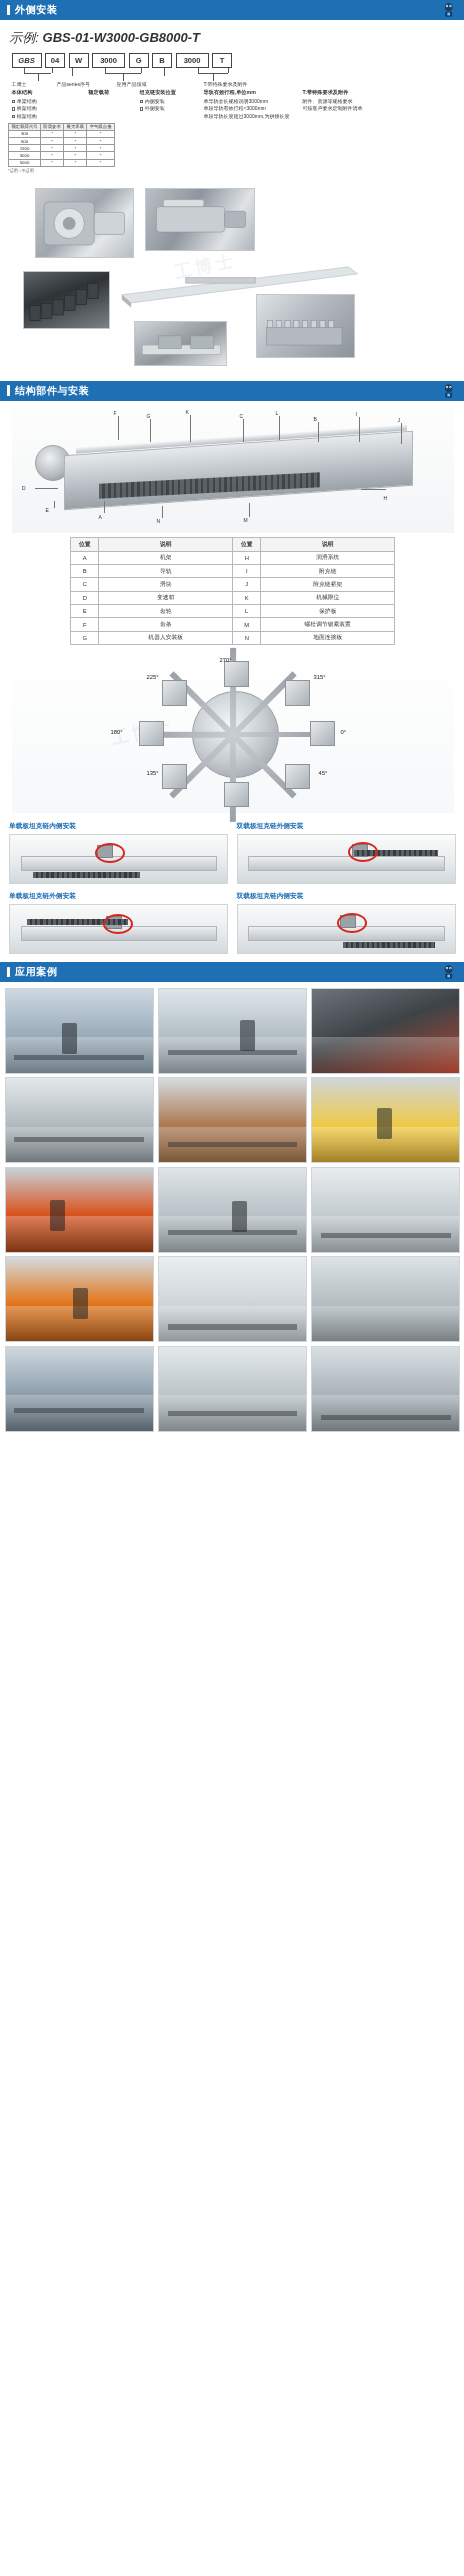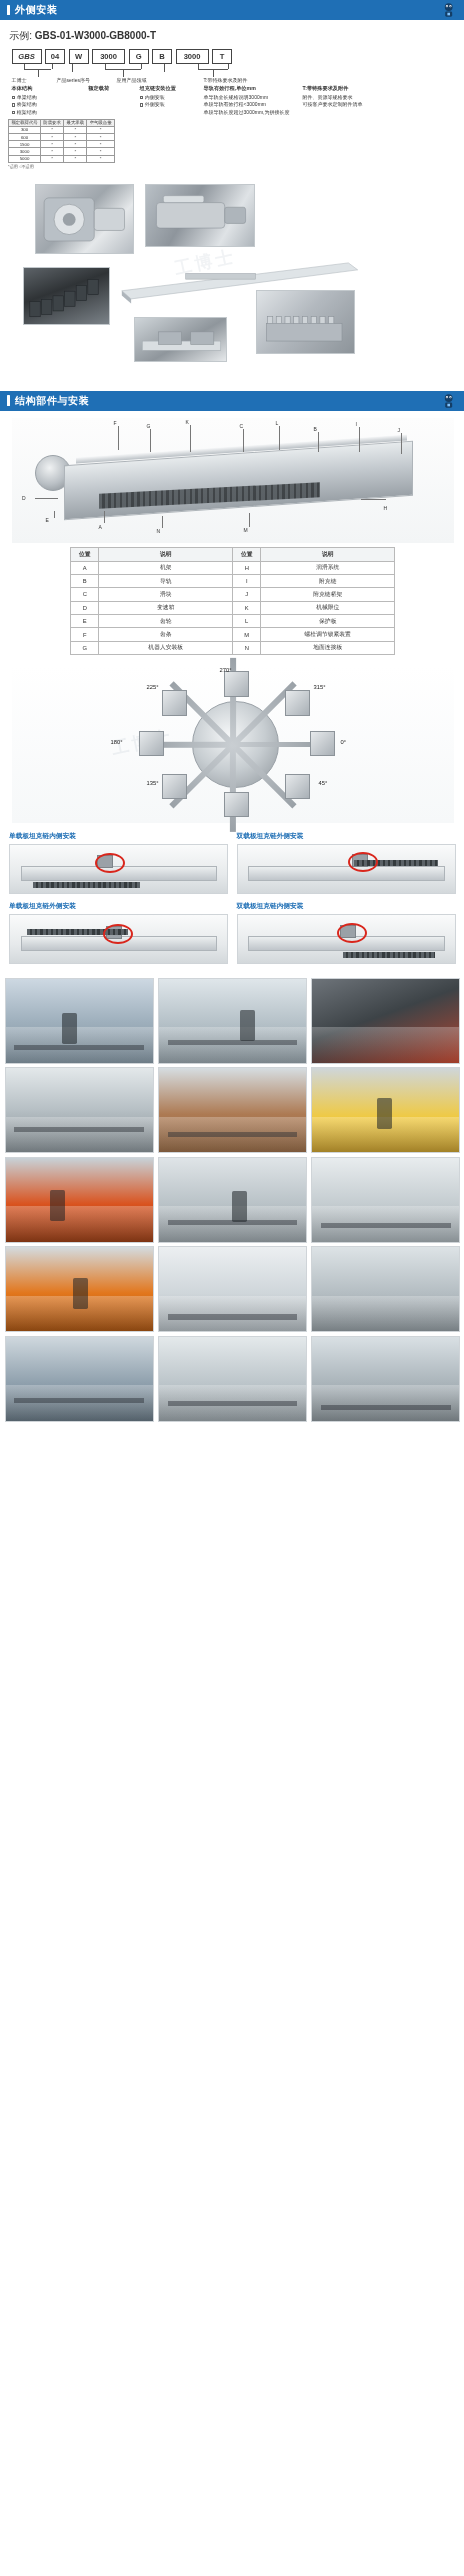--- a/index.html
+++ b/index.html
@@ -28,21 +28,21 @@
   }
   .sec-head .bar {
     width: 2.9px; height: 10.5px; background:#fff; margin-right: 5.2px; border-radius:0.6px;
   }
   .sec-head .mascot {
     position:absolute; right: 8.1px; top: 1.2px; width: 17.4px; height: 17.4px;
   }
 
   
   .sel-wrap { padding: 5.8px 8.1px 2.3px 8.1px; }
-  .sel-example { font-size: 10px; color: #333; margin: 3.5px 0 5.8px 1.2px; }
+  .sel-example { font-size: 13px; color: #333; margin: 3.5px 0 5.8px 1.2px; font-style: italic; }
   .sel-example b { font-weight: bold; }
 
   .code-row { display:flex; align-items:center; gap:3.5px; margin-left: 3.5px; }
   .code-box {
     border: 0.6px solid #444;
     min-width: 20px;
     height: 15px;
     display:flex; align-items:center; justify-content:center;
     font-size: 7.6px;
     font-weight: bold;
@@ -422,21 +422,21 @@
           <rect x="78" y="44" width="9" height="12"></rect>
             <rect x="93" y="44" width="9" height="12"></rect>
           <rect x="108" y="44" width="9" height="12"></rect>
             <rect x="123" y="44" width="9" height="12"></rect>
         </g>
       </svg>
       
     </div>
   </div>
 
-  <div class="sec-head" style="margin-top:17px">
+  <div class="sec-head" style="margin-top:3px">
     <span class="bar"></span>
     <span>结构部件与安装</span>
     <svg class="mascot" viewBox="0 0 40 40">
       <circle cx="20" cy="14" r="9" fill="#143e66"></circle>
       <circle cx="16" cy="12" r="2.6" fill="#fff"></circle>
         <circle cx="24" cy="12" r="2.6" fill="#fff"></circle>
       <circle cx="16" cy="12" r="1.2" fill="#143e66"></circle>
         <circle cx="24" cy="12" r="1.2" fill="#143e66"></circle>
       <rect x="12" y="24" width="16" height="12" rx="3" fill="#143e66"></rect>
       <rect x="17" y="27" width="6" height="6" fill="#7fc3ff"></rect>
@@ -603,20 +603,33 @@
         <div class="mimg">
           <div class="beam"></div>
           <div class="cab" style="left:102px; top:10.5px"></div>
           <div class="chain2" style="left:105px; right:20px; top:37px"></div>
           <div class="red" style="left:99px; top:8.1px"></div>
         </div>
       </div>
     </div>
   </div>
 
+  <div class="sec-head" style="margin-top:5.8px">
+    <span class="bar"></span>
+    <span>应用案例</span>
+    <svg class="mascot" viewBox="0 0 40 40">
+      <circle cx="20" cy="14" r="9" fill="#143e66"></circle>
+      <circle cx="16" cy="12" r="2.6" fill="#fff"></circle>
+        <circle cx="24" cy="12" r="2.6" fill="#fff"></circle>
+      <circle cx="16" cy="12" r="1.2" fill="#143e66"></circle>
+        <circle cx="24" cy="12" r="1.2" fill="#143e66"></circle>
+      <rect x="12" y="24" width="16" height="12" rx="3" fill="#143e66"></rect>
+      <rect x="17" y="27" width="6" height="6" fill="#7fc3ff"></rect>
+    </svg>
+  </div>
 
   <div class="cases">
     <div class="case c1">
         <div class="floor"></div>
         <div class="rail3" style="bottom:12.8px"></div>
         <div class="robot" style="left:38%; bottom:18.6px"></div>
       </div>
     <div class="case c2">
         <div class="floor"></div>
         <div class="rail3" style="bottom:17.4px"></div>

